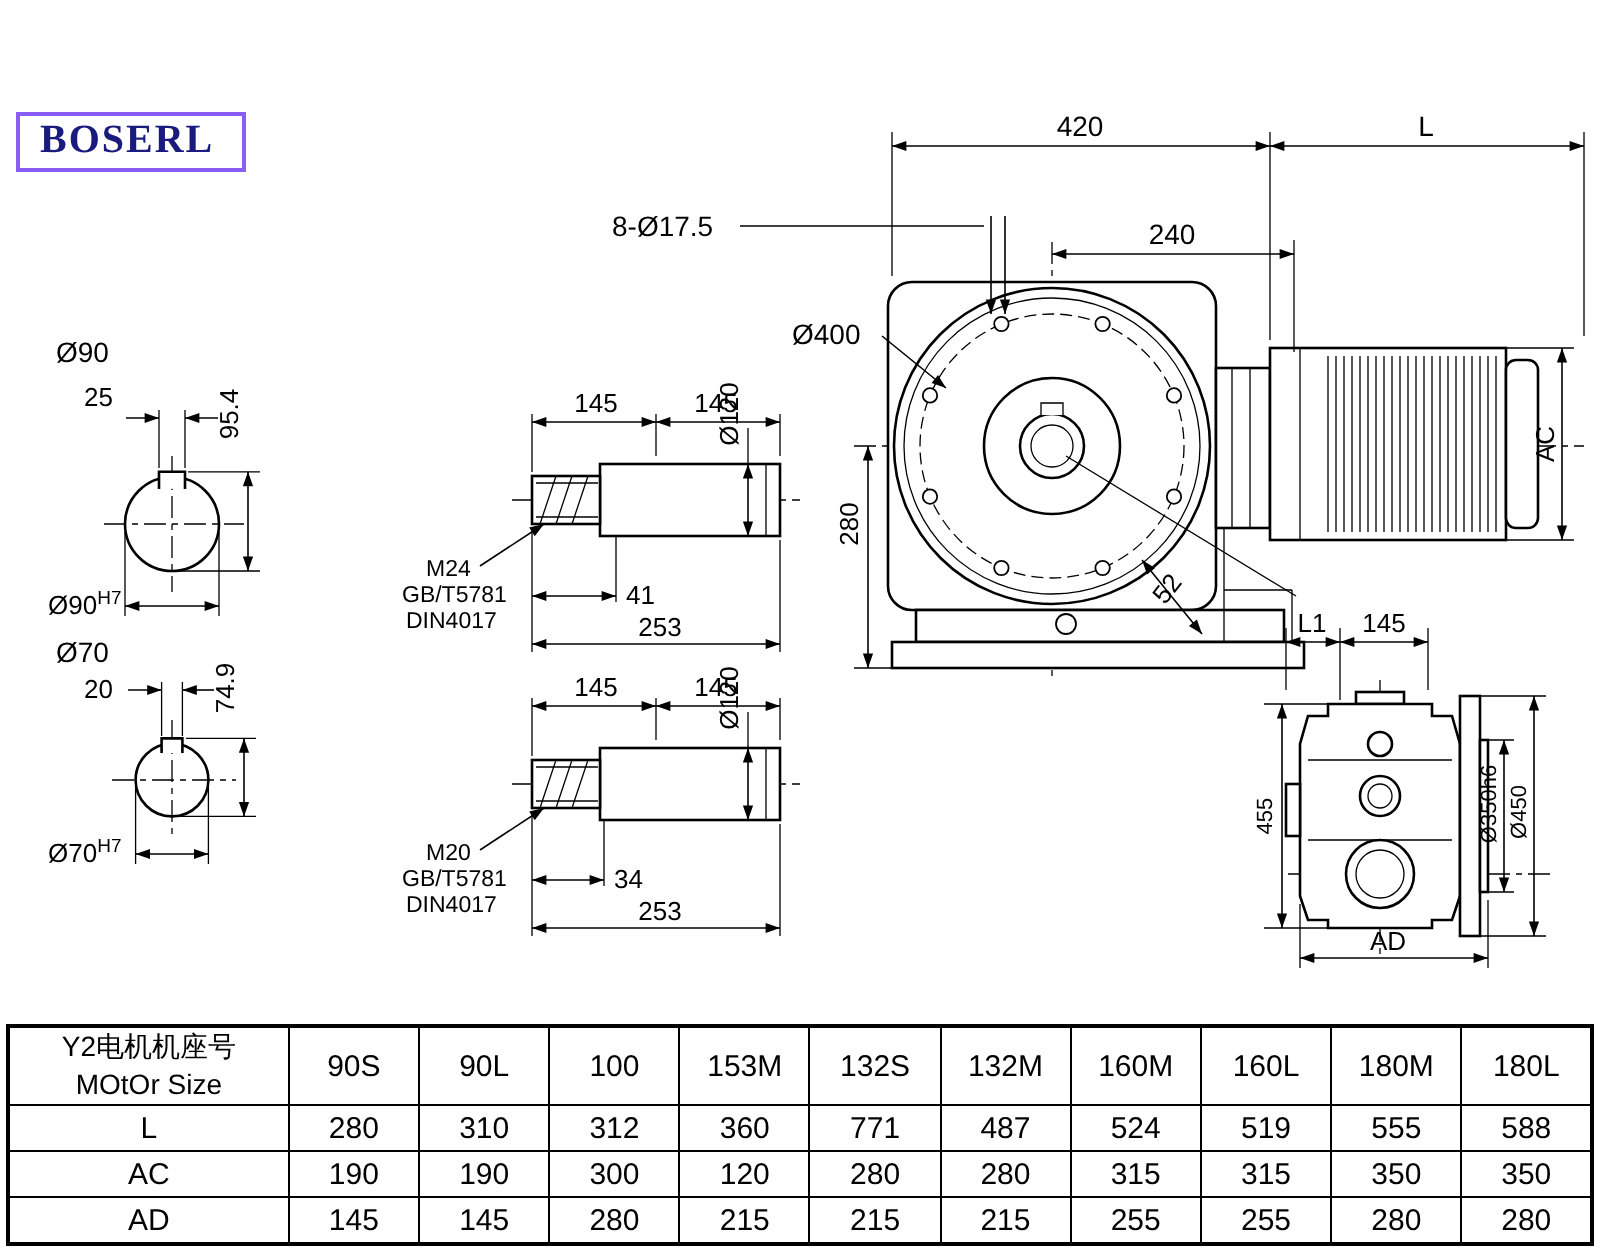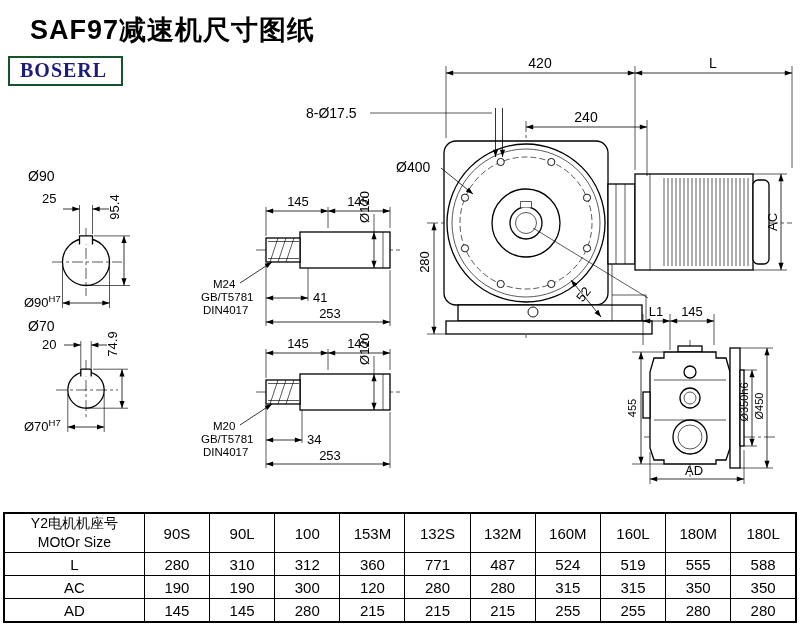--- a/index.html
+++ b/index.html
@@ -1,20 +1,20 @@
 <!DOCTYPE html>
 <html><head>
 <meta charset="utf-8">
 <style>
   html,body{margin:0;padding:0;background:#fff;}
   .page{position:relative;width:800px;height:625px;background:#fff;overflow:hidden;
         font-family:"Liberation Sans",sans-serif;}
   .title{position:absolute;left:30px;top:12px;font-size:27px;font-weight:bold;color:#000;
          letter-spacing:1px;}
-  .logo{position:absolute;left:8px;top:56px;border:2px solid #14532d;color:#1b1b7e;
+  .logo{position:absolute;left:8px;top:56px;border:2px solid #8b5cf6;color:#1b1b7e;
         font-family:"Liberation Serif",serif;font-size:20px;font-weight:600;
         padding:1px 14px 2px 10px;letter-spacing:1px;background:#fff;}
   svg text{font:13px "Liberation Sans",sans-serif;fill:#000;}
   svg .md{font-size:14px;} svg .sm{font-size:11.5px;} svg .xs{font-size:11px;}
   .o{fill:none;stroke:#000;stroke-width:1.3;}
   .of{fill:#fff;stroke:#000;stroke-width:1.3;}
   .t{fill:none;stroke:#000;stroke-width:0.65;}
   .cl{fill:none;stroke:#000;stroke-width:0.65;stroke-dasharray:11 3 3 3;}
   .bc{fill:none;stroke:#000;stroke-width:0.65;stroke-dasharray:6 3;}
   .ext{fill:none;stroke:#000;stroke-width:0.65;}
@@ -26,21 +26,20 @@
   td{border:1px solid #000;text-align:center;vertical-align:middle;font-size:15px;
      height:22px;padding:0;color:#000;}
   tr.hdr td{height:38px;}
   .hcell div{line-height:19px;font-size:14px;}
 </style>
 </head>
 <body>
 
 <div class="page">
 
-  <div class="title">SAF97减速机尺寸图纸</div>
   <div class="logo">BOSERL</div>
 
   <svg width="800" height="512" viewBox="0 0 800 512" style="position:absolute;left:0;top:0;">
     <defs>
       <marker id="arw" viewBox="0 0 10 8" refX="9.5" refY="4" markerWidth="10" markerHeight="8" orient="auto-start-reverse">
           <path d="M0.5,0.8 L9.5,4 L0.5,7.2 Z" fill="#000"></path>
         </marker>
     </defs>
 
     <g>

